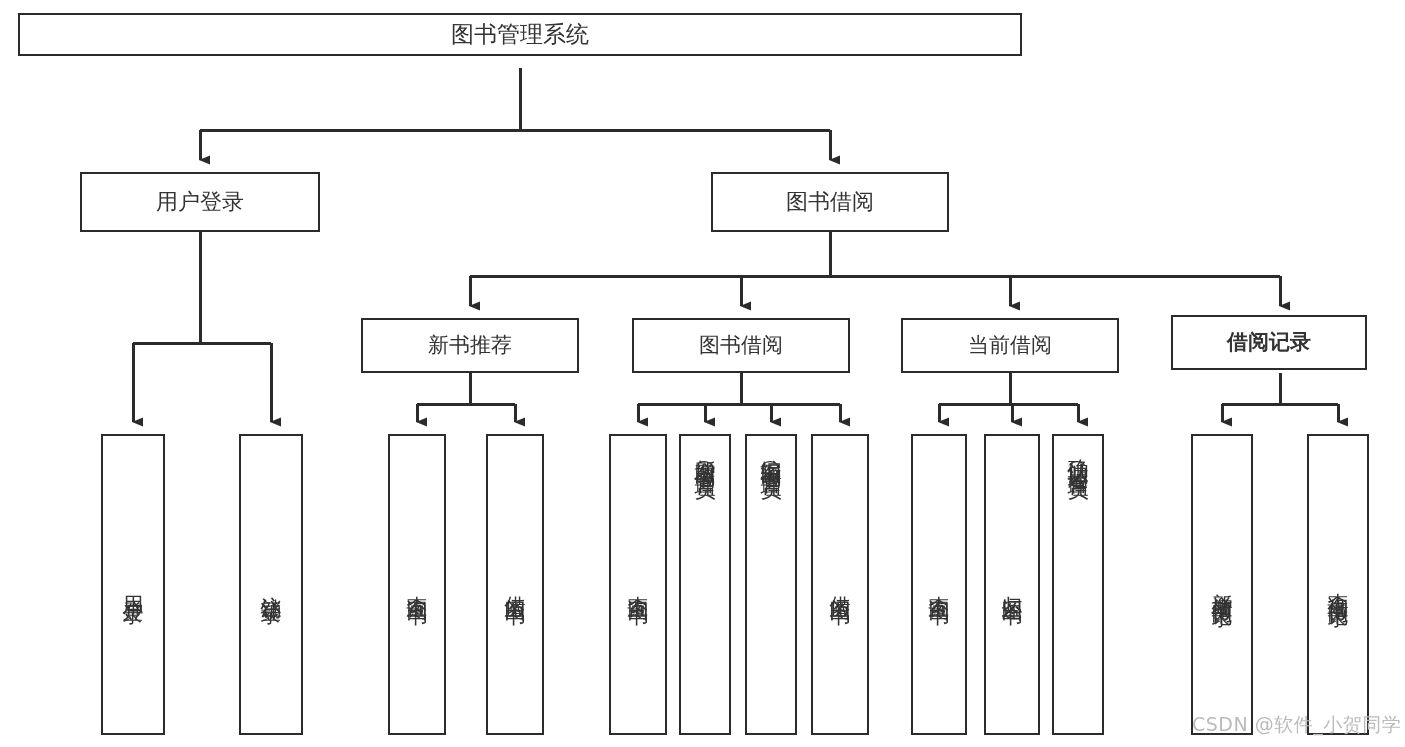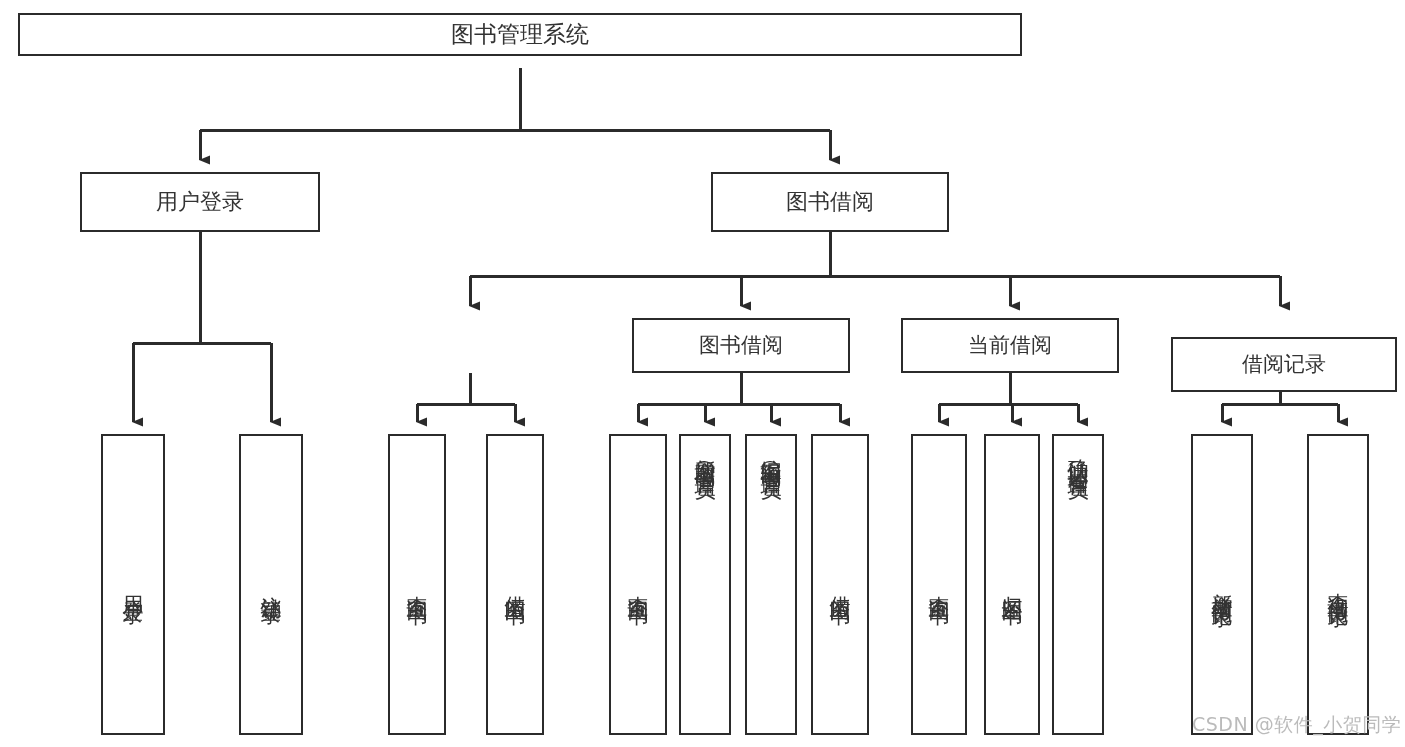--- a/index.html
+++ b/index.html
@@ -128,27 +128,30 @@
     <span class="label">图书管理系统</span>
   </div>
 
   <div class="node horiz lvl1" style="left:80px; top:172px; width:240px; height:60px;">
     <span class="label">用户登录</span>
   </div>
   <div class="node horiz lvl1" style="left:711px; top:172px; width:238px; height:60px;">
     <span class="label">图书借阅</span>
   </div>
 
+  <div class="node horiz lvl2" style="left:361px; top:318px; width:218px; height:55px;">
+    <span class="label">新书推荐</span>
+  </div>
   <div class="node horiz lvl2" style="left:632px; top:318px; width:218px; height:55px;">
     <span class="label">图书借阅</span>
   </div>
   <div class="node horiz lvl2" style="left:901px; top:318px; width:218px; height:55px;">
     <span class="label">当前借阅</span>
   </div>
-  <div class="node horiz lvl2" style="left:1171px; top:337px; width:226px; height:55px;">
+  <div class="node horiz lvl2" style="left:1171px; top:315px; width:196px; height:55px;font-weight:bold;">
     <span class="label">借阅记录</span>
   </div>
 
   <div class="node vert leaf" style="left:101px; top:434px; width:64px; height:301px;">
     <span class="label">用户登录</span>
   </div>
   <div class="node vert leaf" style="left:239px; top:434px; width:64px; height:301px;">
     <span class="label">注销登录</span>
   </div>
 

